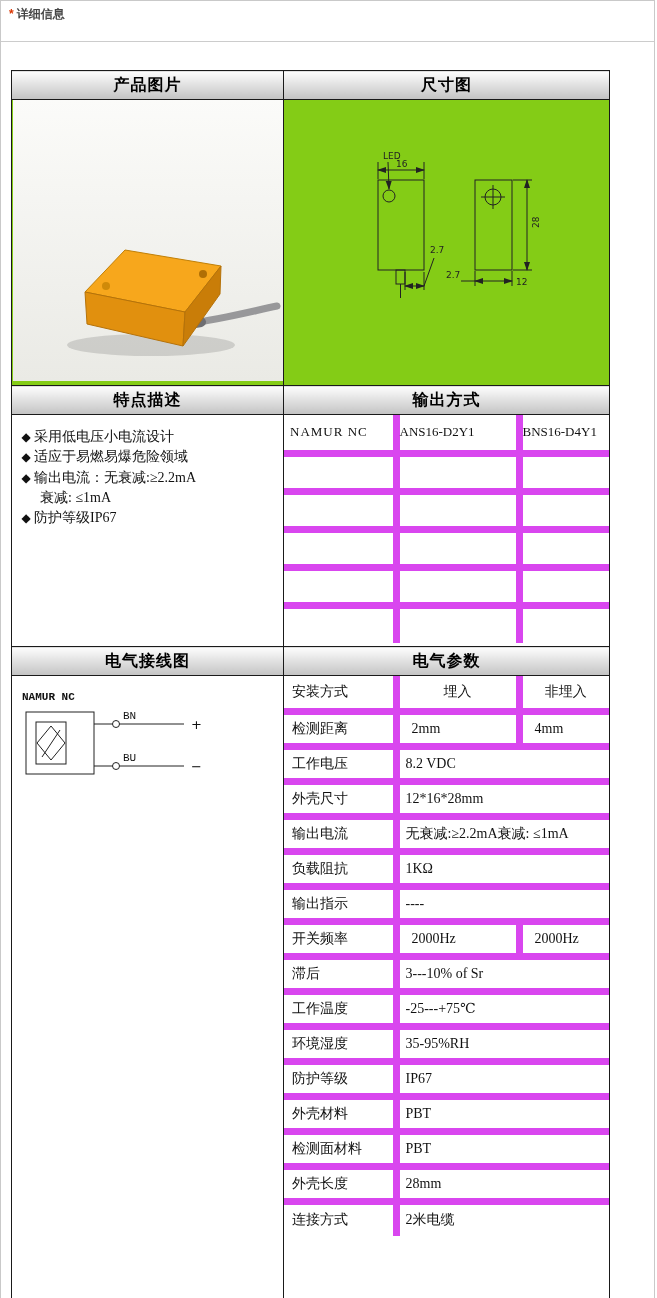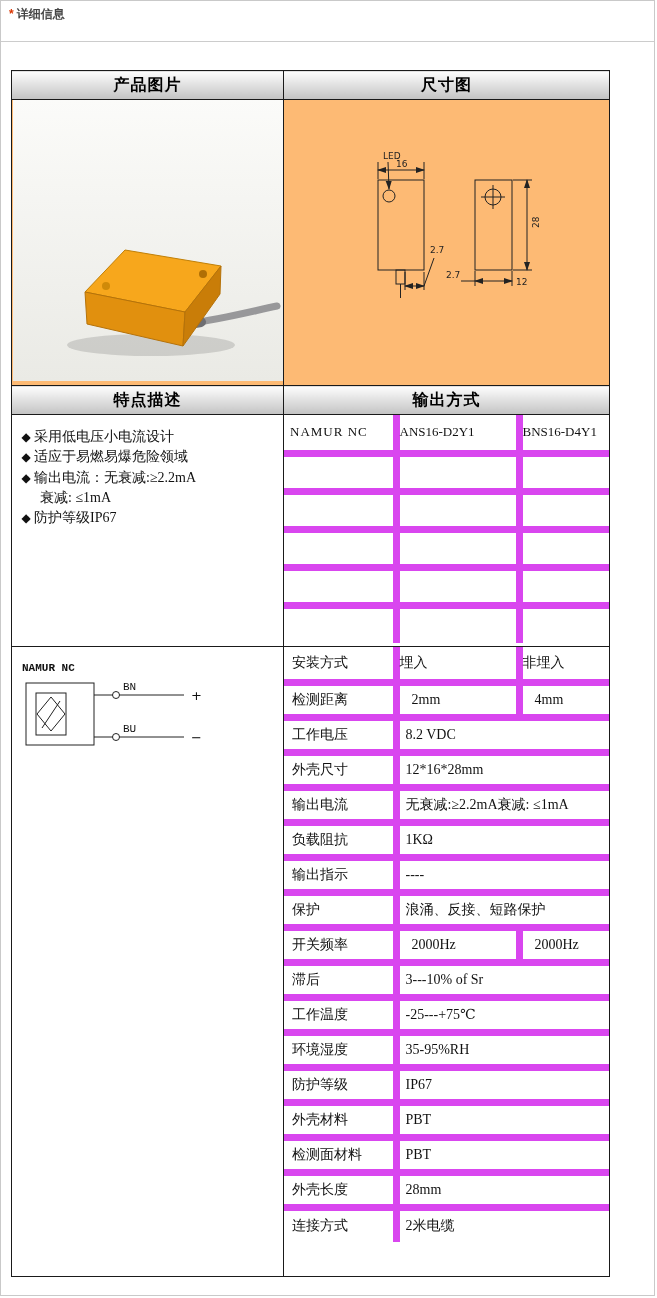--- a/index.html
+++ b/index.html
@@ -33,21 +33,21 @@
   table.main th, table.main td { border: 1px solid #1a1a1a; }
   th.hed {
     height: 29px;
     background: linear-gradient(#fdfdfd, #c3c3c3);
     font-size: 16px;
     font-weight: bold;
     text-align: center;
     color:#000;
     letter-spacing: 1px;
   }
-  td.imgcell { height: 283px; padding:0; text-align:center; vertical-align:middle; background:#fdba74; overflow:hidden; }
+  td.imgcell { height: 283px; padding:0; text-align:center; vertical-align:middle; background:#84cc16; overflow:hidden; }
   td.featcell {
     height: 232px;
     vertical-align: top;
     padding: 12px 4px 0 6px;
     font-size: 14px;
   }
   .feat { line-height: 1.45; }
   .feat .fb { display:inline-block; width: 16px; text-align:center; font-size:12px; }
   .feat.indent { padding-left: 22px; }
   td.subcell { padding:0; vertical-align:top; }
@@ -60,21 +60,21 @@
   table.sub td:first-child { border-left: none; }
   table.sub td:last-child { border-right: none; }
   table.sub tr:first-child td { border-top: none; }
   table.sub tr:last-child td { border-bottom: none; }
   table.model td { height: 38px; text-align: left; font-size: 13px; }
   table.model td.mfirst { text-align: left; padding-left: 6px; letter-spacing:1px; }
   table.params td { height: 35px; }
   td.plabel { padding-left: 8px; }
   td.pv  { padding-left: 6px; }
   td.pvh { padding-left: 12px; }
-  td.pvc { text-align: left; }
+  td.pvc { text-align: center; }
   td.wirecell { height: 630px; vertical-align: top; padding: 8px 0 0 4px; }
   svg text.dt { font-size: 9px; fill:#222; font-family:"DejaVu Sans", sans-serif; }
   svg text.wt { font-size: 11px; fill:#111; font-family:"Liberation Mono", monospace; }
   svg text.wt.bold { font-weight: bold; }
   svg text.sign { font-size: 13px; fill:#111; font-family:"DejaVu Sans", sans-serif; }
 </style>
 </head>
 <body>
 
 <div class="page">
@@ -217,20 +217,24 @@
           <tr>
                   <td></td>
                   <td></td>
                   <td></td>
                 </tr>
         </tbody>
             </table>
       </td>
     </tr>
 
+    <tr>
+      <th class="hed">电气接线图</th>
+      <th class="hed">电气参数</th>
+    </tr>
 
     <tr>
       <td class="wirecell">
         <svg width="250" height="130" viewBox="0 0 250 130">
           <text x="6" y="16" class="wt bold">NAMUR NC</text>
           <g stroke="#222" stroke-width="1" fill="none">
             <rect x="10" y="28" width="68" height="62"></rect>
             <rect x="20" y="38" width="30" height="42"></rect>
             <polygon points="35,42 49,59 35,76 21,59"></polygon>
             <line x1="26" y1="73" x2="44" y2="46"></line>
@@ -277,24 +281,20 @@
           </tr>
           <tr>
             <td class="plabel">负载阻抗</td>
             <td class="pv" colspan="2">1KΩ</td>
           </tr>
           <tr>
             <td class="plabel">输出指示</td>
             <td class="pv" colspan="2">----</td>
           </tr>
           <tr>
-            <td class="plabel">保护</td>
-            <td class="pv" colspan="2">浪涌、反接、短路保护</td>
-          </tr>
-          <tr>
             <td class="plabel">开关频率</td>
             <td class="pvh">2000Hz</td>
             <td class="pvh">2000Hz</td>
           </tr>
           <tr>
             <td class="plabel">滞后</td>
             <td class="pv" colspan="2">3---10% of Sr</td>
           </tr>
           <tr>
             <td class="plabel">工作温度</td>

